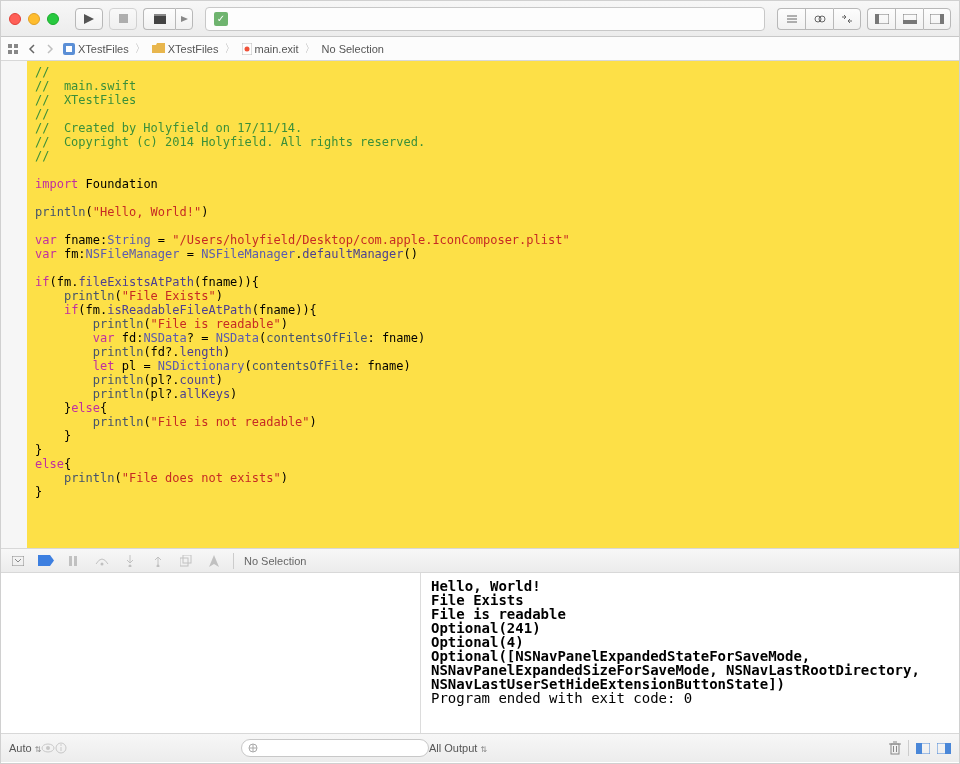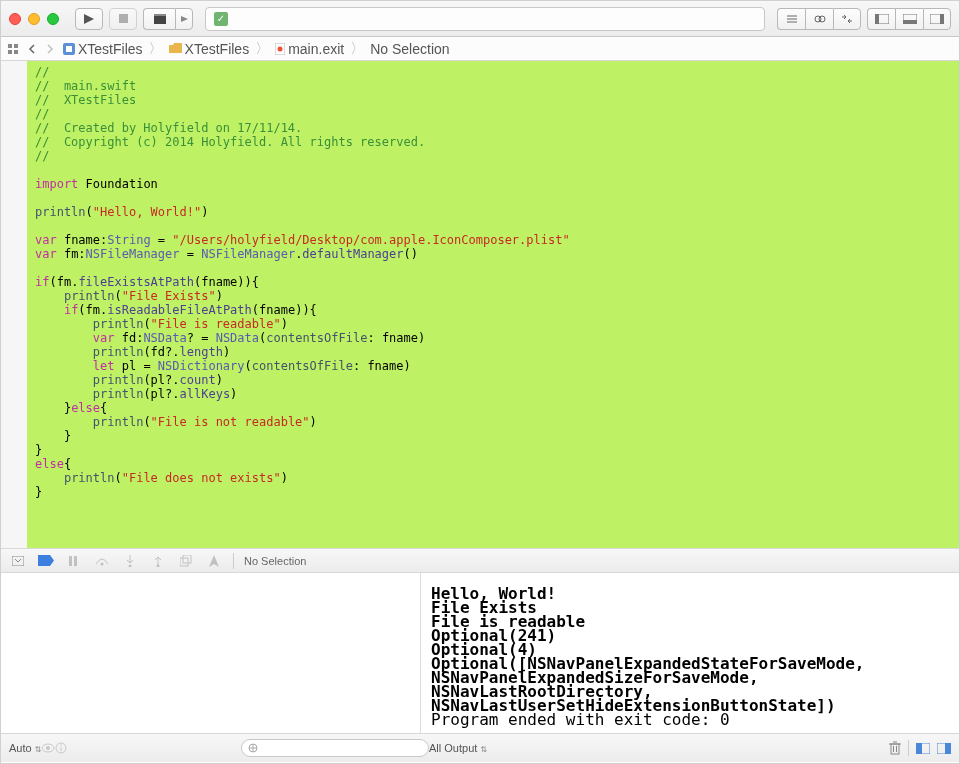--- a/index.html
+++ b/index.html
@@ -57,31 +57,31 @@
   margin: 0 6px;
 }
 .status-bar .ok-badge { width:14px; height:14px; border-radius:2px; background:#6fb46f; margin-right:8px; display:inline-flex; align-items:center; justify-content:center; color:#fff; font-size:10px;}
 .jumpbar {
   height: 24px;
   border-bottom: 1px solid #d8d8d8;
   display: flex;
   align-items: center;
   padding: 0 6px;
   gap: 4px;
-  font-size: 14px;
+  font-size: 11px;
   color: #555;
   background: #fcfcfc;
 }
 .jumpbar .seg { display: inline-flex; align-items: center; gap: 3px; padding: 0 2px; }
 .jumpbar .sep { color: #b0b0b0; }
 .jicon { display: inline-flex; width: 14px; height: 12px; align-items:center; justify-content:center; }
 .editor {
   height: 487px;
   overflow: auto;
-  background: #bef264;
+  background: #fde047;
   position: relative;
 }
 .gutter {
   position: absolute; left:0; top:0; width:26px; height: 100%;
   background: #f6f6f6;
 }
 pre.code {
   font-family: Menlo, Consolas, monospace;
   font-size: 12px;
   line-height: 14px;
@@ -110,25 +110,25 @@
 .debugbar .divider { width:1px; height:16px; background:#ccc; }
 .debug-area {
   height: 161px;
   display: flex;
   border-bottom: 1px solid #d8d8d8;
 }
 .debug-left { flex: 0 0 420px; border-right: 1px solid #dcdcdc; background:#fff; }
 .debug-right { flex: 1; background:#fff; overflow:auto; }
 pre.console {
   font-family: Menlo, Consolas, monospace;
-  font-size: 16px;
+  font-size: 14px;
   font-weight: bold;
   line-height: 14px;
   white-space: pre-wrap;
-  padding: 14px 10px;
+  padding: 6px 10px;
   color: #000;
 }
 .bottombar {
   height: 28px;
   background: linear-gradient(#f7f7f7,#ececec);
   display: flex;
   align-items: center;
   padding: 0 8px;
   color: #555;
   font-size: 11px;

